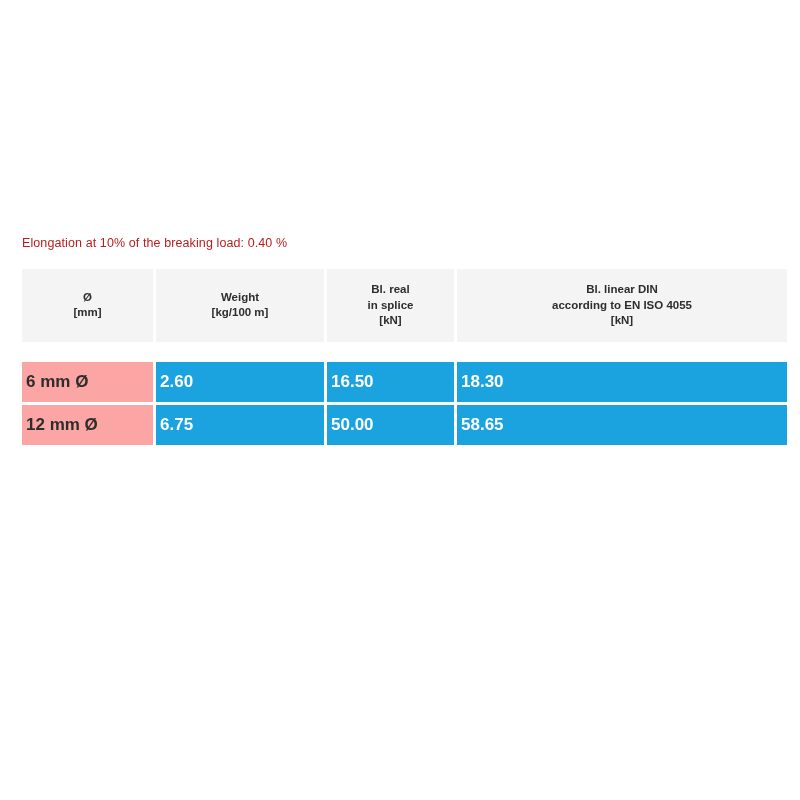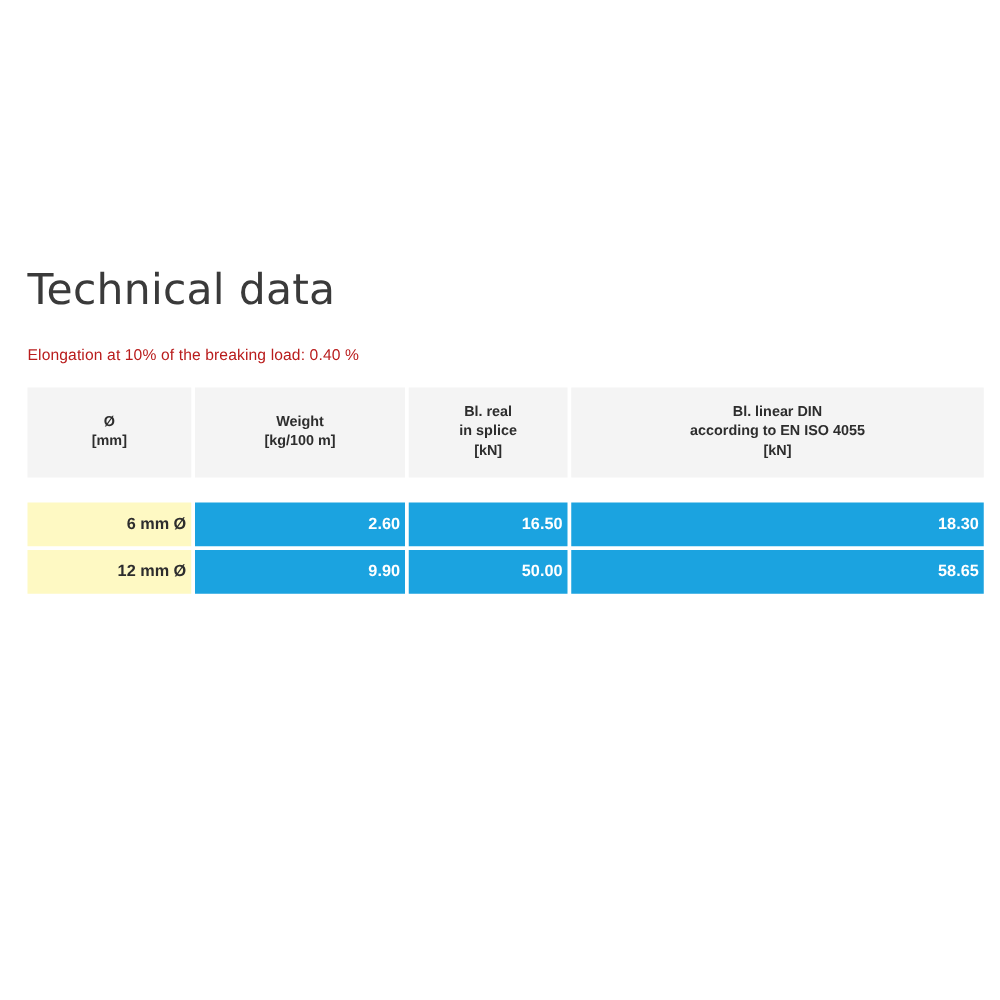--- a/index.html
+++ b/index.html
@@ -63,55 +63,54 @@
     vertical-align: middle;
     padding: 13px 4px;
     line-height: 1.35;
     border: 0;
   }
   table.tech tbody tr td {
     padding: 0;
     border: 0;
   }
   .cell-label {
-    background: #fef9c3;
+    background: #fca5a5;
     color: #2d2d2d;
-    font-size: 13px;
+    font-size: 17px;
     font-weight: bold;
-    text-align: right;
+    text-align: left;
     padding: 9px 4px;
     line-height: 1.3;
   }
   .cell-val {
     background: #1ba3e0;
     color: #ffffff;
-    font-size: 13px;
+    font-size: 17px;
     font-weight: bold;
-    text-align: right;
+    text-align: left;
     padding: 9px 4px;
     line-height: 1.3;
   }
   .spacer-row td {
     height: 14px;
     background: #ffffff;
     padding: 0;
   }
   .col-0 { width: 131px; }
   .col-1 { width: 168px; }
   .col-2 { width: 127px; }
   .col-3 { width: 330px; }
   .hdr-line { display: block; }
 </style>
 </head>
 <body>
 
 <div class="page">
   <div class="content">
 
-    <h1 class="title">Technical data</h1>
 
     <p class="subtitle">Elongation at 10% of the breaking load: 0.40 %</p>
 
     <table class="tech">
       <colgroup>
         <col class="col-0">
         <col class="col-1">
         <col class="col-2">
         <col class="col-3">
       </colgroup>
@@ -156,21 +155,21 @@
             </td>
           <td>
               <div class="cell-val">18.30</div>
             </td>
         </tr>
         <tr>
           <td>
               <div class="cell-label">12 mm Ø</div>
             </td>
           <td>
-              <div class="cell-val">9.90</div>
+              <div class="cell-val">6.75</div>
             </td>
           <td>
               <div class="cell-val">50.00</div>
             </td>
           <td>
               <div class="cell-val">58.65</div>
             </td>
         </tr>
       </tbody>
     </table>

